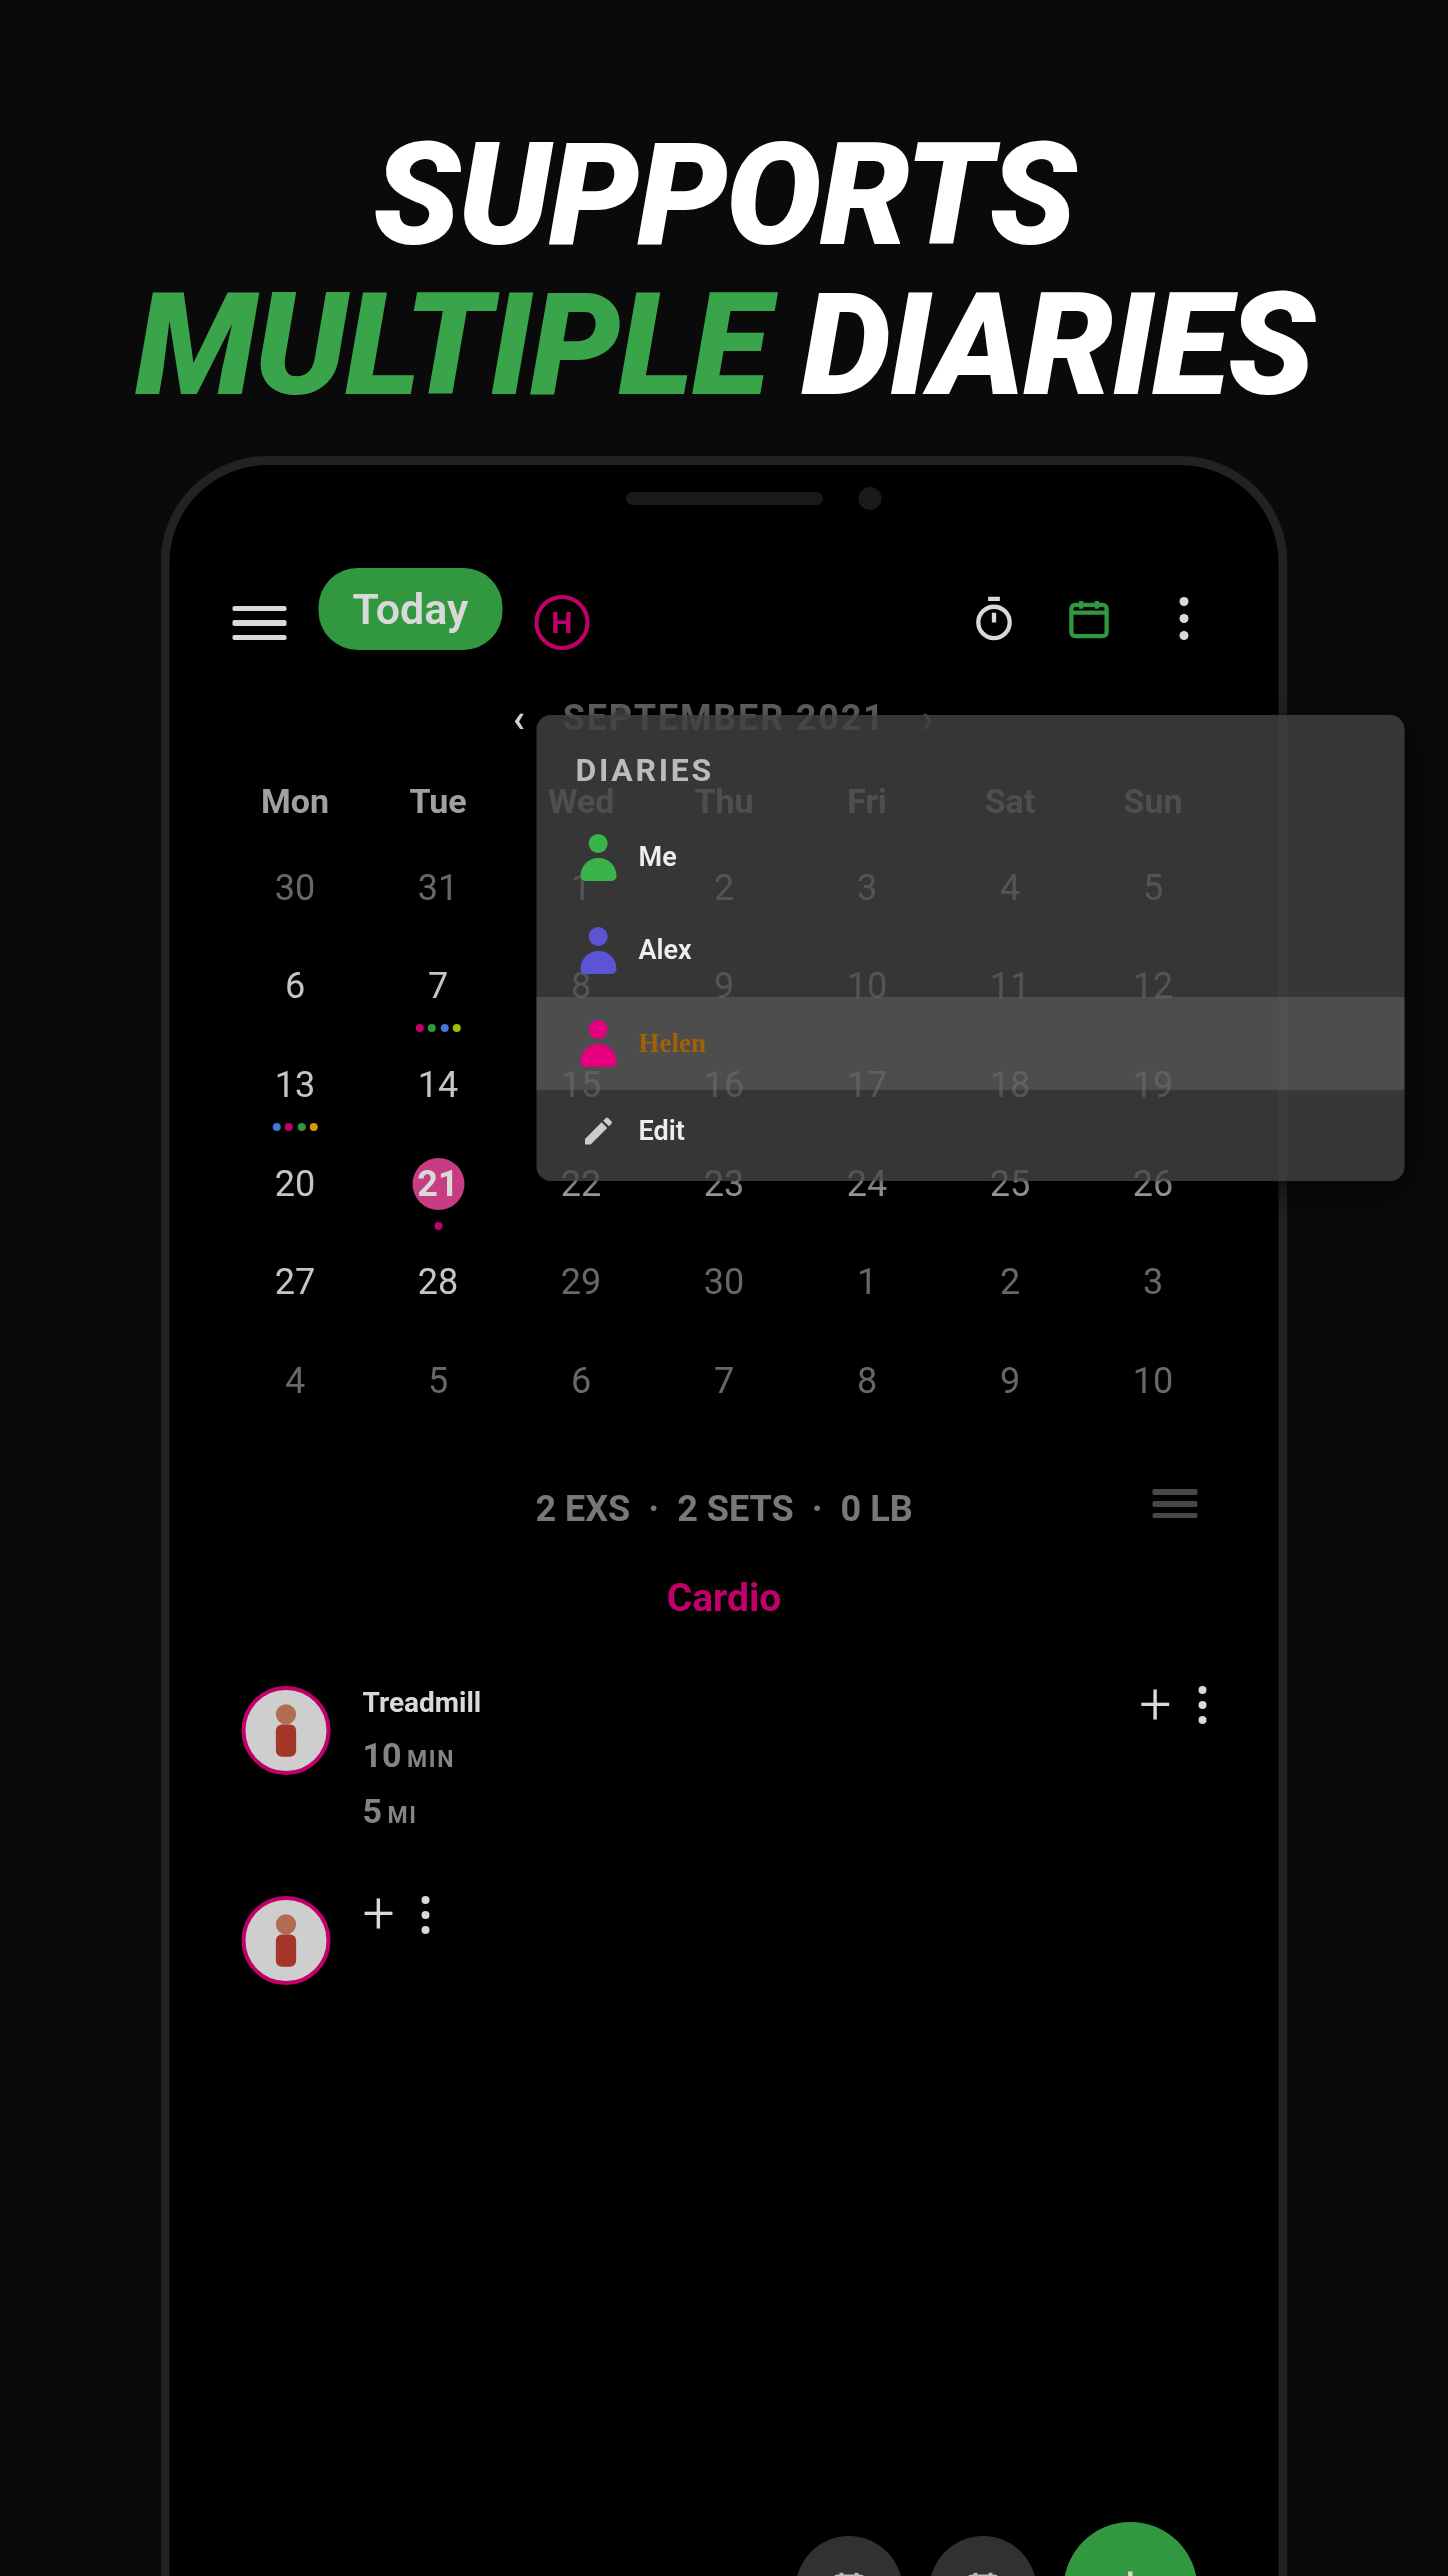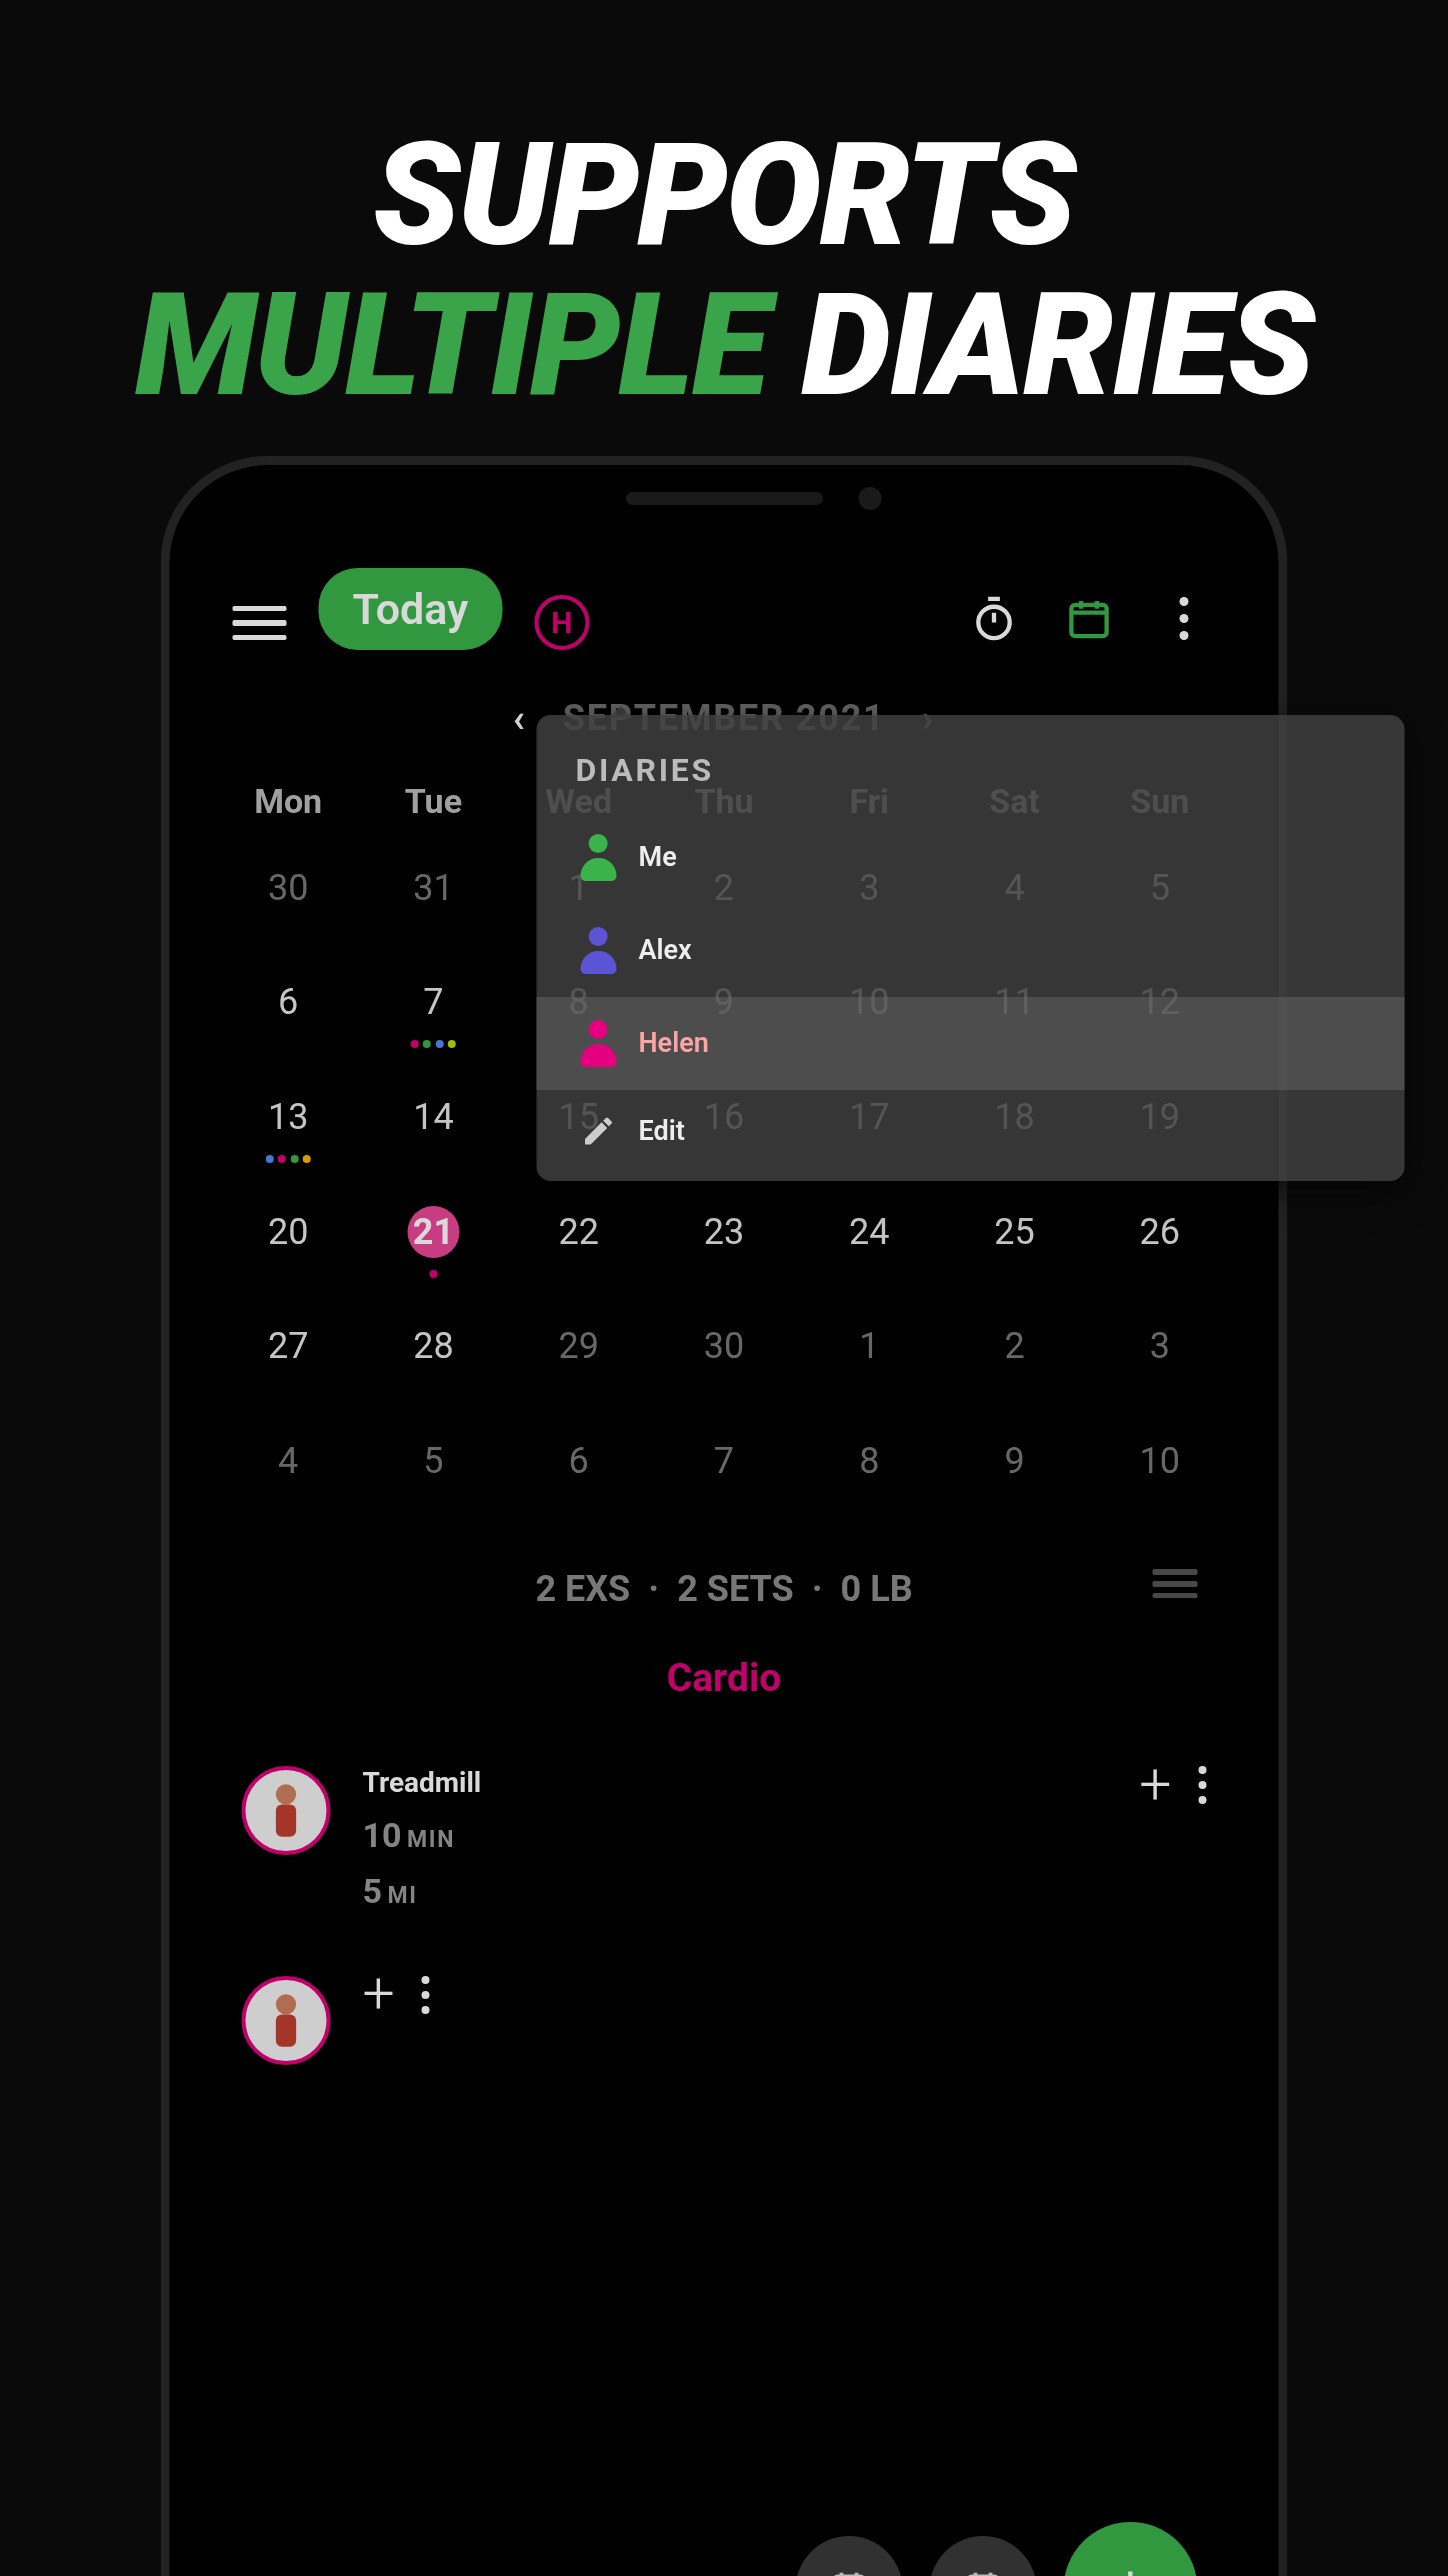--- a/index.html
+++ b/index.html
@@ -118,21 +118,20 @@
 }
 .chev { color:#fff; font-size: 39px; cursor:pointer; }
 .chev.dim { color:#666; }
 
 
 .calendar { padding: 0 27px; }
 .cal-grid {
   display: grid;
   grid-template-columns: repeat(7, 1fr);
   text-align: center;
-  gap: 16px;
 }
 .cal-head {
   color: #bdbdbd;
   font-weight: 700;
   font-size: 34px;
   padding: 21.5px 0;
 }
 .cal-cell {
   padding: 19.7px 0 27px 0;
   font-size: 36px;
@@ -233,21 +232,21 @@
 .popup-title {
   color:#bbb; font-weight:700; font-size:32px; letter-spacing:2.7px;
   padding: 9px 39px 21.5px 39px;
 }
 .pop-item {
   display:flex; align-items:center; gap:18px;
   padding: 23px 39px;
   font-size:27px; font-weight:600;
   cursor:pointer;
 }
-.pop-item.selected { background: rgba(120,120,120,0.35); color:#fca5a5; }
+.pop-item.selected { background: rgba(120,120,120,0.35); color:#a16207;font-family:Liberation Serif, serif; }
 .pop-item .pi-icon { width:45px; display:flex; justify-content:center; }
 .pop-item .pi-label { color: inherit; }
 .pop-item:not(.selected) .pi-label { color:#eee; }
 .person { width:36px; height:47px; position:relative; }
 .person::before { content:''; position:absolute; top:0; left:50%; transform:translateX(-50%); width:19.7px; height:19.7px; border-radius:50%; background:var(--c); }
 .person::after { content:''; position:absolute; bottom:0; left:0; width:36px; height:23px; border-radius:18px 18px 5.4px 5.4px; background:var(--c); }
 .pencil svg { width:36px; height:36px; }
 
 .dim-overlay {
   position:absolute; inset:0;

